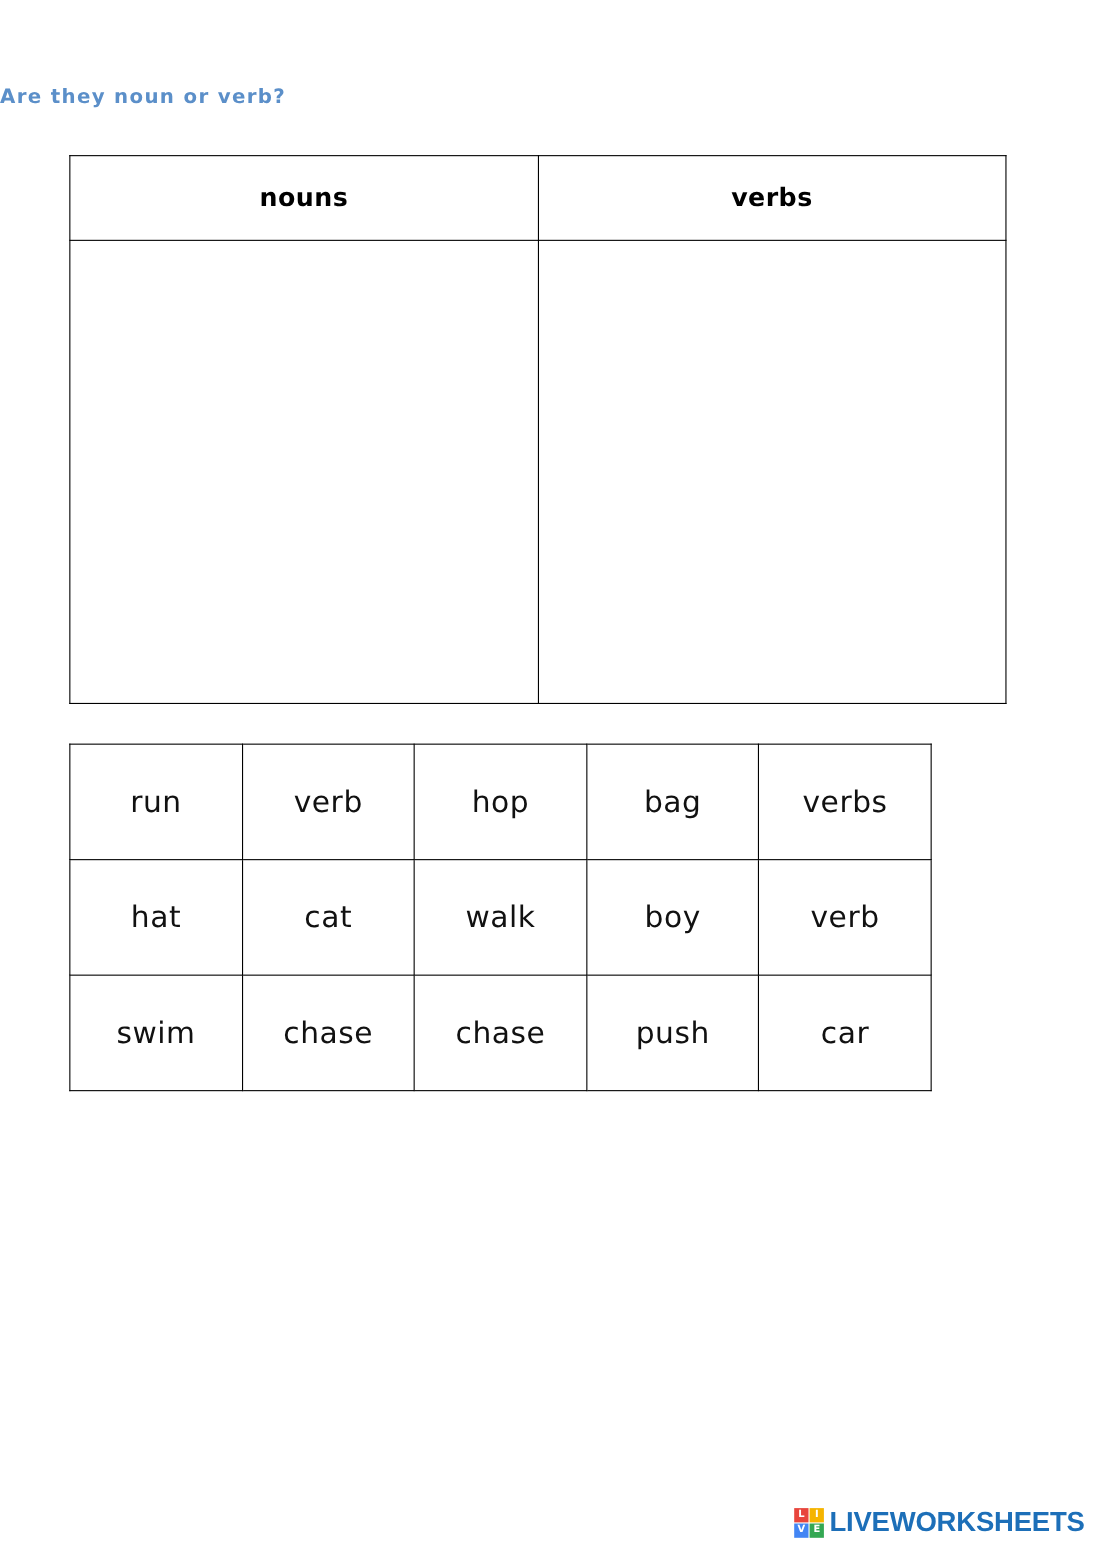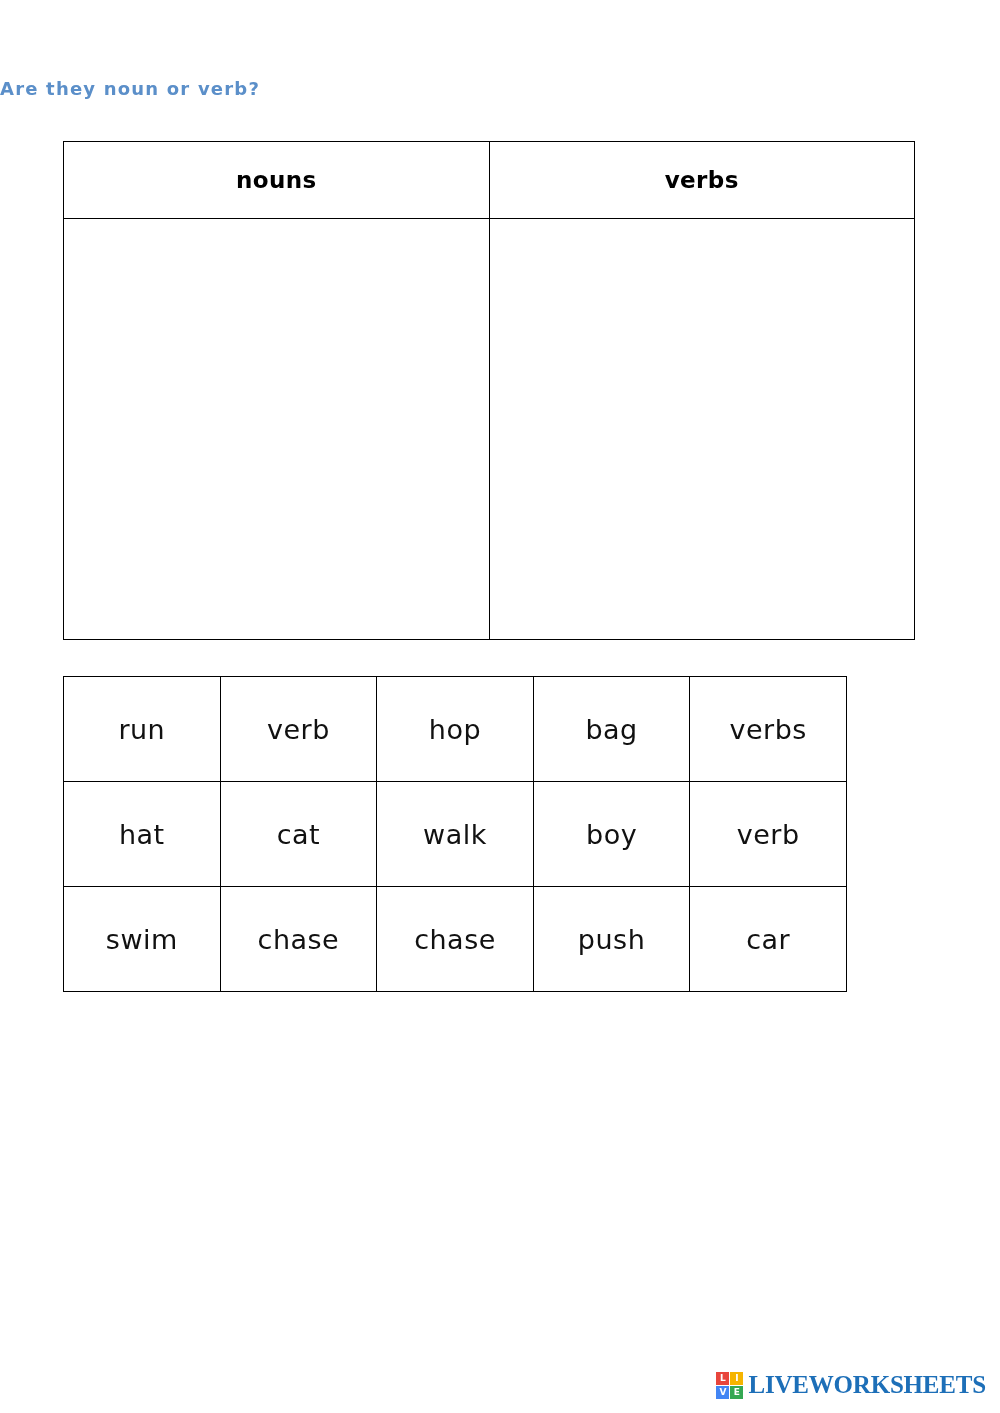--- a/index.html
+++ b/index.html
@@ -109,21 +109,21 @@
   }
   .lb-l { background: #e8453c; }
   .lb-i { background: #f5b400; }
   .lb-v { background: #4285f4; }
   .lb-e { background: #34a853; }
   .logo-text {
     color: #1d6fb8;
     font-size: 25px;
     font-weight: bold;
     letter-spacing: -0.2px;
-    font-family: Liberation Serif, serif;
+    font-family: Liberation Sans, sans-serif;
   }
 </style>
 </head>
 <body>
 
 <div class="page">
 
   <div class="worksheet-title">Are they noun or verb?</div>
 
   <table class="sort-table">

